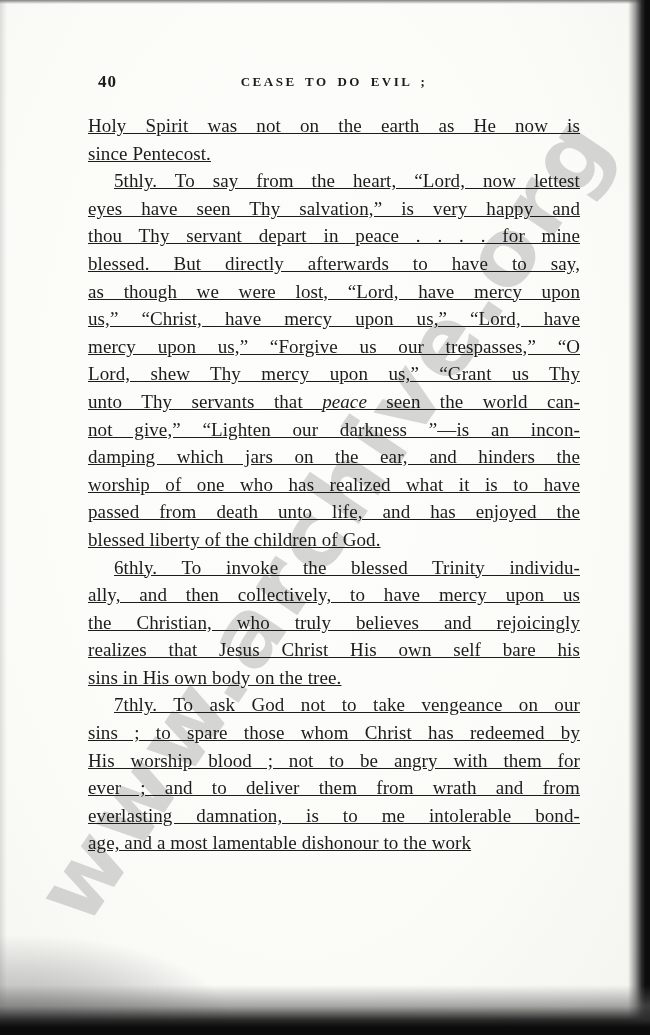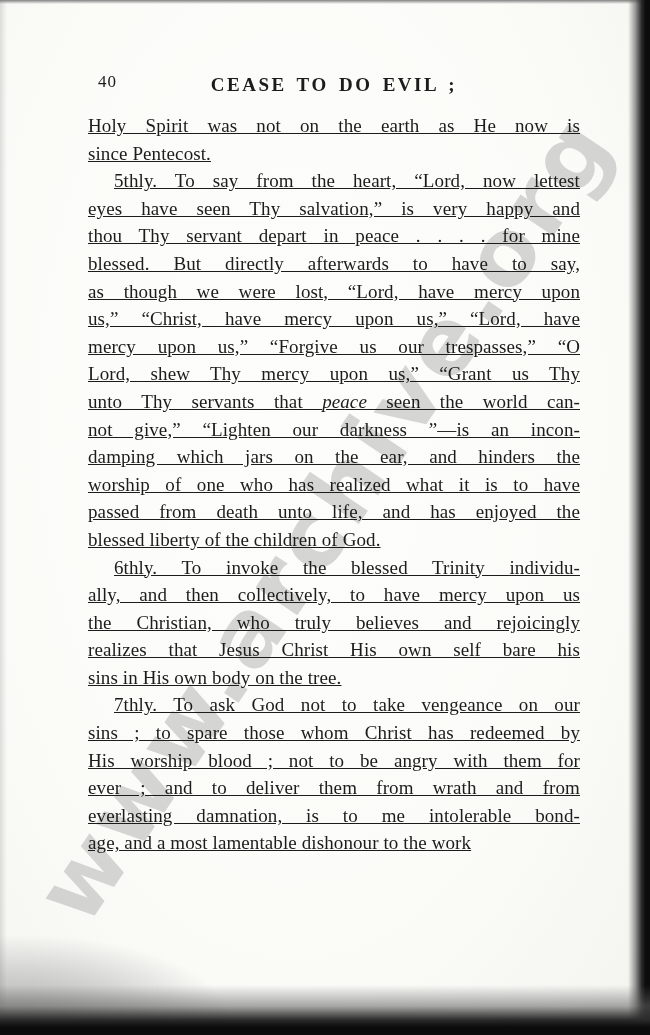--- a/index.html
+++ b/index.html
@@ -51,26 +51,26 @@
     position:absolute;left:0;bottom:14px;width:240px;height:90px;z-index:2;
     background:radial-gradient(ellipse at 8% 100%, rgba(110,110,110,.55) 0%, rgba(110,110,110,.25) 40%, rgba(110,110,110,0) 68%);
   }
   
   .running-head{
     position:absolute;top:72px;left:88px;width:492px;height:24px;
     z-index:2;
   }
   .page-number{
     position:absolute;left:10px;top:0;
-    font-size:17px;font-weight:400;letter-spacing:1px;
+    font-size:17px;font-weight:700;letter-spacing:1px;
   }
   .head-title{
     position:absolute;left:0;right:0;top:2px;
     text-align:center;
-    font-size:19px;font-weight:600;letter-spacing:2.5px;
+    font-size:13px;font-weight:600;letter-spacing:2.5px;
     word-spacing:3px;
   }
   .page-body{
     position:absolute;left:88px;top:112px;width:492px;
     z-index:2;
   }
   .para{margin:0;}
   .line{
     font-size:19px;
     line-height:27.6px;

